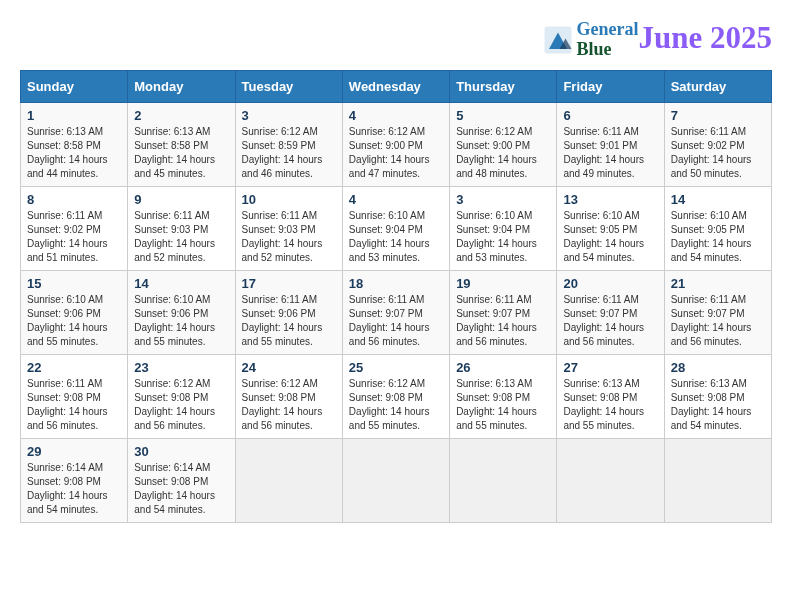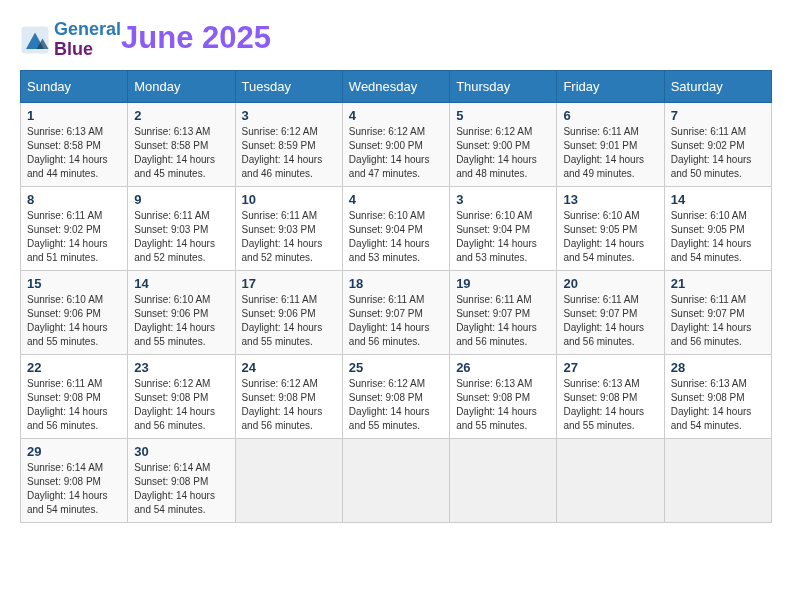--- a/index.html
+++ b/index.html
@@ -5,23 +5,24 @@
     * { box-sizing: border-box; margin: 0; padding: 0; }
     body {
       font-family: Arial, sans-serif;
       background: #fff;
       width: 792px;
       min-height: 612px;
       padding: 20px;
     }
     .header {
       display: flex;
-      justify-content: flex-start;
+      justify-content: flex-end;
       align-items: flex-start;
       margin-bottom: 10px;
+      font-family: Liberation Serif, serif;
     }
     .logo {
       display: flex;
       align-items: center;
     }
     .logo-text {
       font-size: 18px;
       font-weight: bold;
       color: #1a3a5c;
       line-height: 1.1;
@@ -50,21 +51,21 @@
       width: 100%;
       border-collapse: collapse;
       font-size: 11px;
     }
     thead tr th {
       background: #2b7ab8;
       color: #fff;
       padding: 8px 6px;
       text-align: left;
       font-size: 13px;
-      font-weight: normal;
+      font-weight: bold;
       border: 1px solid #2065a0;
     }
     tbody tr td {
       border: 1px solid #ccc;
       padding: 5px 6px;
       vertical-align: top;
       background: #fff;
       width: calc(100% / 7);
       min-height: 80px;
       height: 80px;
@@ -93,21 +94,21 @@
 
 <div class="header">
   <div class="logo">
     <svg class="logo-icon" viewBox="0 0 40 40">
       <rect x="2" y="2" width="36" height="36" rx="4" fill="#2b7ab8" opacity="0.15"></rect>
       <polygon points="8,32 20,10 32,32" fill="#2b7ab8"></polygon>
       <polygon points="22,32 30,18 38,32" fill="#1a3a5c" opacity="0.7"></polygon>
     </svg>
     <div class="logo-text">
       <span>General</span><br>
-      <span style="color:#701a75">Blue</span>
+      <span style="color:#14532d">Blue</span>
     </div>
   </div>
   <div class="title-area">
     <div class="month-title">June 2025</div>
   </div>
 </div>
 
 <table>
   <thead>
     <tr>

